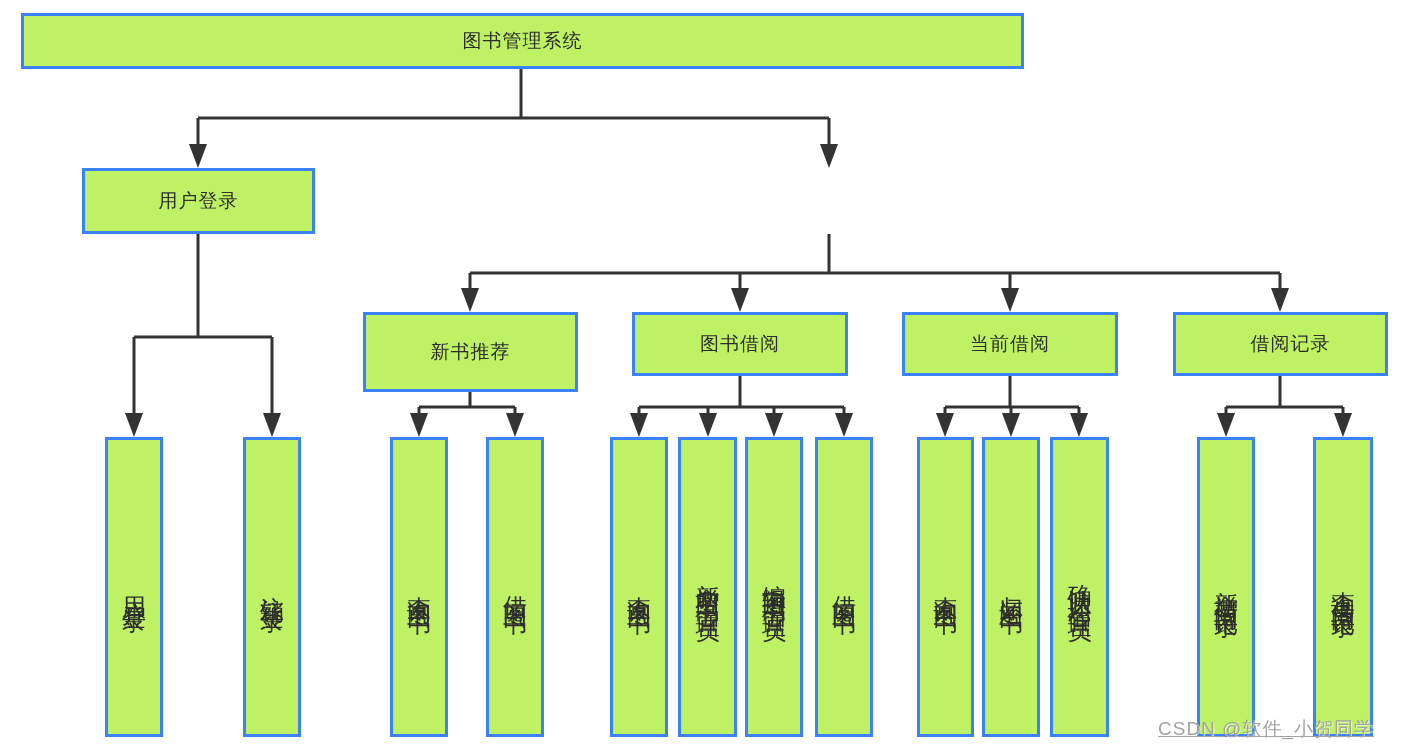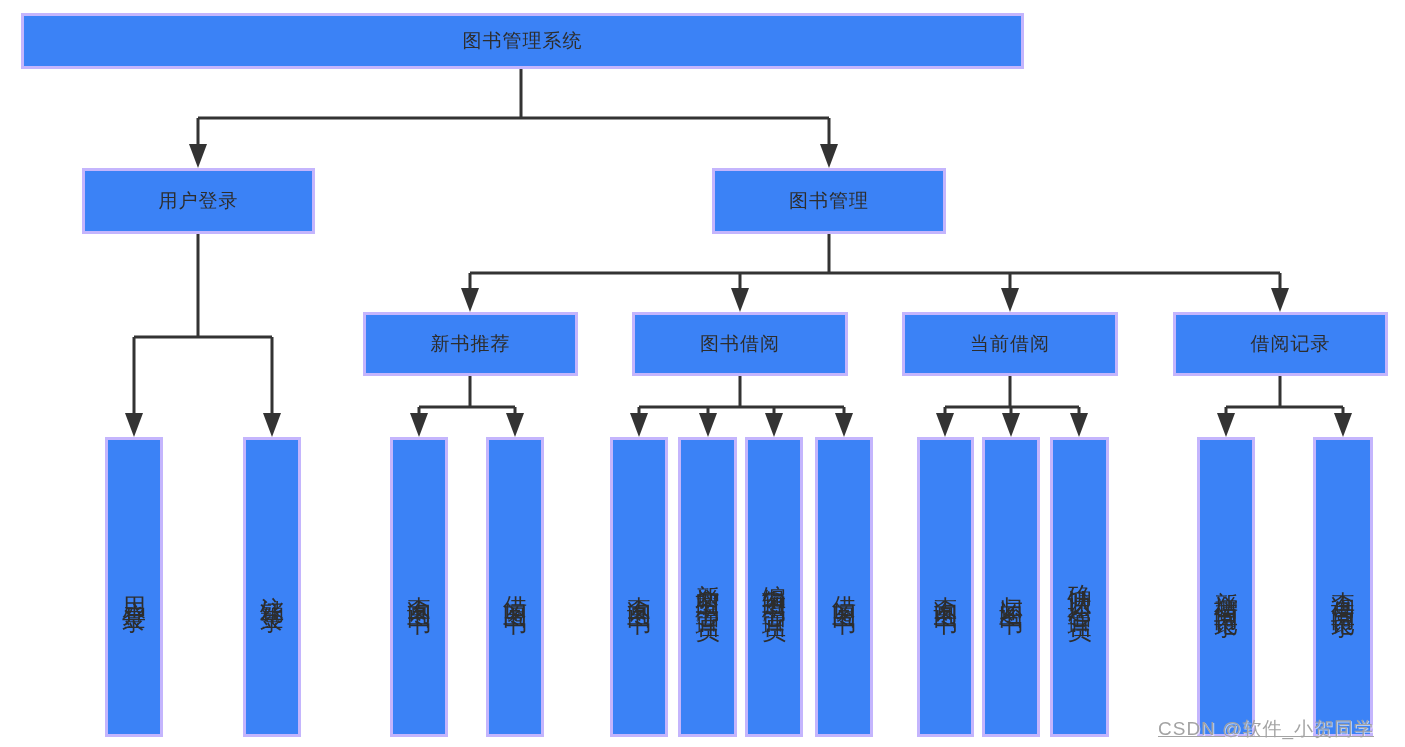--- a/index.html
+++ b/index.html
@@ -17,22 +17,22 @@
   }
   .connectors {
     position: absolute;
     left: 0;
     top: 0;
     z-index: 1;
   }
   .node {
     position: absolute;
     box-sizing: border-box;
-    background: #3b82f6;
-    border: 3px solid #c4b5fd;
+    background: #bef264;
+    border: 3px solid #3b82f6;
     color: #2d2d2d;
     display: flex;
     align-items: center;
     justify-content: center;
     z-index: 2;
   }
   .hbox {
     font-size: 19px;
     letter-spacing: 1px;
   }
@@ -93,23 +93,22 @@
       <polygon points="1002,413 1020,413 1011,437"></polygon>
       <polygon points="1070,413 1088,413 1079,437"></polygon>
       <polygon points="1217,413 1235,413 1226,437"></polygon>
       <polygon points="1334,413 1352,413 1343,437"></polygon>
     </g>
   </svg>
 
   <div class="node hbox" style="left:21px; top:13px; width:1003px; height:56px;">图书管理系统</div>
 
   <div class="node hbox" style="left:82px; top:168px; width:233px; height:66px;">用户登录</div>
-  <div class="node hbox" style="left:712px; top:168px; width:234px; height:66px;">图书管理</div>
 
-  <div class="node hbox" style="left:363px; top:312px; width:215px; height:64px;">新书推荐</div>
+  <div class="node hbox" style="left:363px; top:312px; width:215px; height:80px;">新书推荐</div>
   <div class="node hbox" style="left:902px; top:312px; width:216px; height:64px;">当前借阅</div>
   <div class="node hbox" style="left:632px; top:312px; width:216px; height:64px;">图书借阅</div>
   <div class="node hbox" style="left:1173px; top:312px; width:215px; height:64px;padding-left:20px;">借阅记录</div>
 
   <div class="node vbox" style="left:105px; top:437px; width:58px; height:300px;">
     <span>用户登录</span>
   </div>
   <div class="node vbox" style="left:243px; top:437px; width:58px; height:300px;">
     <span>注销登录</span>
   </div>

